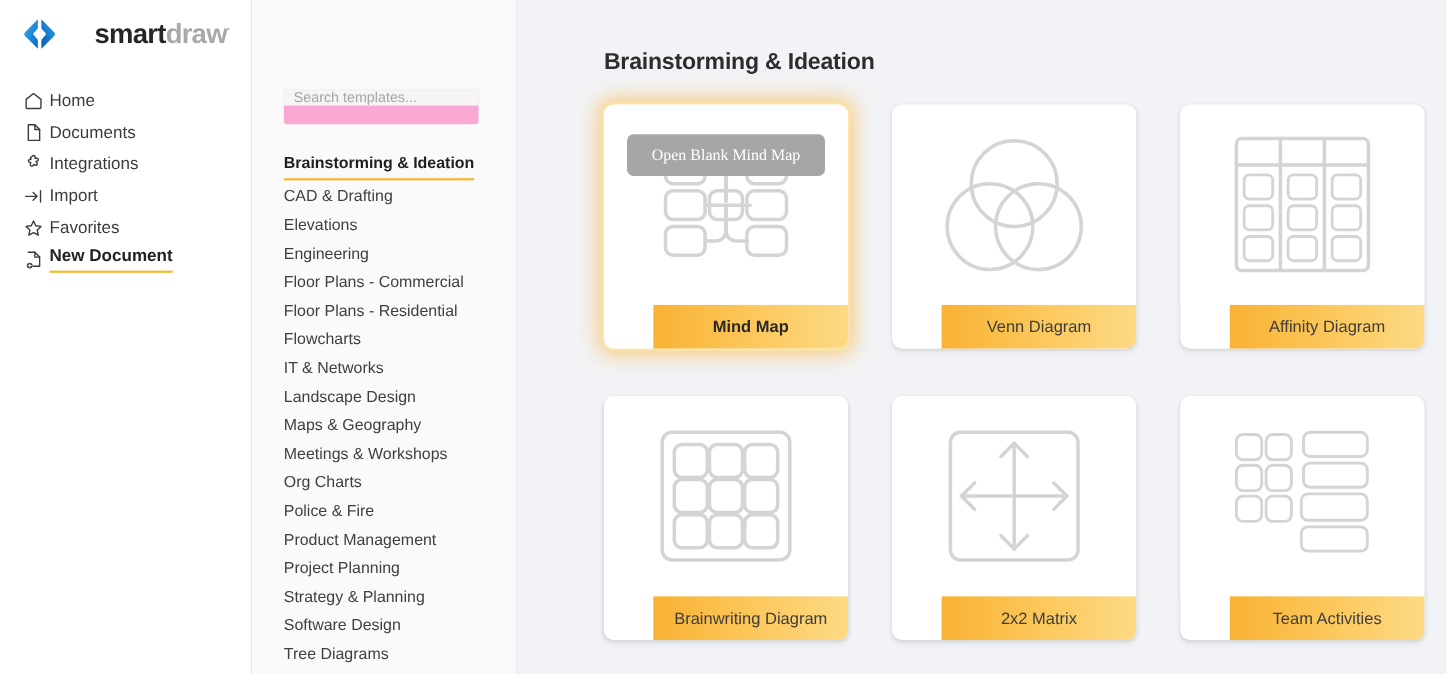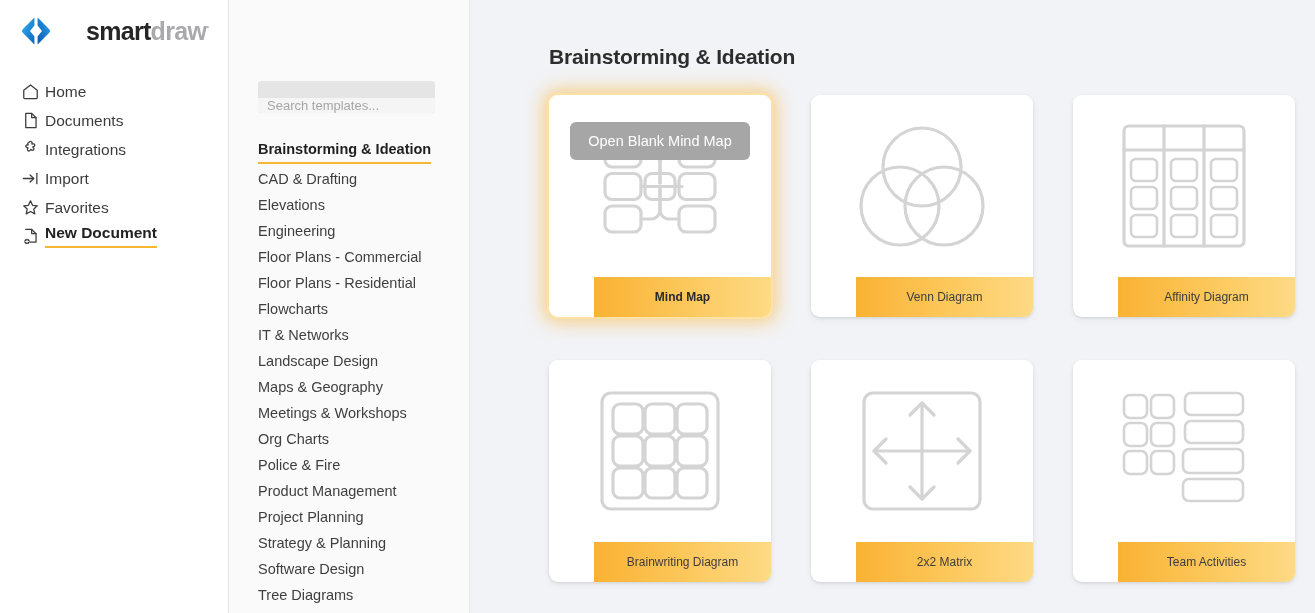--- a/index.html
+++ b/index.html
@@ -88,24 +88,24 @@
     width: 241px;
     min-width: 241px;
     height: 613px;
     background: #fafafa;
     border-right: 1px solid #e6e8ec;
     padding: 81px 0 0 29px;
   }
 
   .searchbox {
     display: flex;
-    align-items: flex-end;
+    align-items: flex-start;
     width: 177px;
     height: 32px;
-    background: #e5e5e5;
+    background: #f9a8d4;
     border-radius: 3px;
     overflow: hidden;
   }
   .searchbox input {
     flex: 1 1 auto;
     border: none;
     outline: none;
     background: #f5f5f5;
     font-family: "Liberation Sans", sans-serif;
     font-size: 13px;
@@ -172,31 +172,32 @@
     box-shadow: 0 0 0 2px #fde2a8, 0 0 17px 6px rgba(249,178,51,0.55);
   }
 
   .card-thumb {
     flex: 1 1 auto;
     display: flex;
     align-items: center;
     justify-content: center;
     position: relative;
     background: #ffffff;
+    font-family: Liberation Serif, serif;
   }
   .card-thumb svg { display: block; }
 
   .card-footer {
     height: 40px;
     flex: 0 0 40px;
     background: linear-gradient(to right, #f9b233 0%, #fcc95e 55%, #fdda85 100%);
     display: flex;
     align-items: center;
     justify-content: center;
-    font-size: 12px;
+    font-size: 15px;
     color: #3d3d3d;
     margin-left: 45px;
   }
   .card.highlighted .card-footer {
     font-weight: bold;
     color: #2a2a2a;
   }
 
   .overlay-btn {
     position: absolute;

